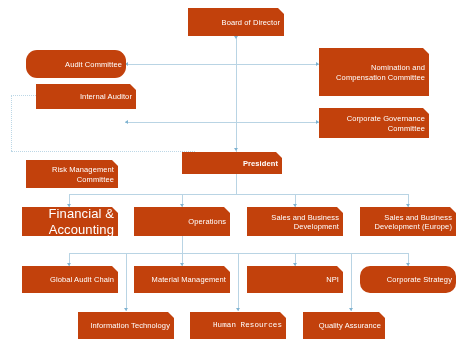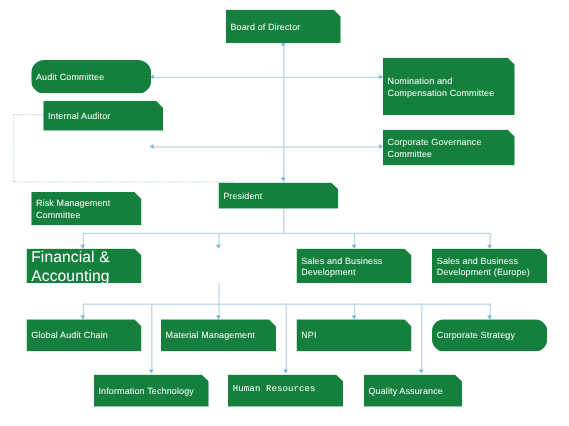--- a/index.html
+++ b/index.html
@@ -15,26 +15,26 @@
     position: relative;
     width: 474px;
     height: 355px;
     background: #ffffff;
     overflow: hidden;
   }
   
   .node {
     position: absolute;
     box-sizing: border-box;
-    background: #15803d;
+    background: #c2410c;
     color: #ffffff;
     display: flex;
     align-items: center;
     justify-content: center;
-    text-align: left;
+    text-align: right;
     line-height: 1.22;
     letter-spacing: 0.1px;
     padding: 1px 4px 0 4px;
     
     clip-path: polygon(0 0, calc(100% - 6px) 0, 100% 6px, 100% 100%, 0 100%);
     -webkit-clip-path: polygon(0 0, calc(100% - 6px) 0, 100% 6px, 100% 100%, 0 100%);
   }
   .node .lbl {
     display: block;
     width: 100%;
@@ -145,26 +145,29 @@
     <span class="lbl">Internal Auditor</span>
   </div>
 
   <div class="node" style="left:26px; top:112px; width:92px; height:28px; font-size:7.5px;margin-top:48px;">
     <span class="lbl">Risk Management Committee</span>
   </div>
   <div class="node" style="left:319px; top:108px; width:110px; height:30px; font-size:7.5px;">
     <span class="lbl">Corporate Governance Committee</span>
   </div>
 
-  <div class="node" style="left:182px; top:152px; width:100px; height:22px; font-size:7.5px;">
+  <div class="node" style="left:182px; top:152px; width:100px; height:22px; font-size:7.5px;font-weight:bold;">
     <span class="lbl">President</span>
   </div>
 
   <div class="node" style="left:22px; top:207px; width:96px; height:29px; font-size:13px;">
     <span class="lbl">Financial &amp; Accounting</span>
+  </div>
+  <div class="node" style="left:134px; top:207px; width:96px; height:29px; font-size:7.5px;">
+    <span class="lbl">Operations</span>
   </div>
   <div class="node" style="left:247px; top:207px; width:96px; height:29px; font-size:7.5px;">
     <span class="lbl">Sales and Business Development</span>
   </div>
   <div class="node" style="left:360px; top:207px; width:96px; height:29px; font-size:7.5px;">
     <span class="lbl">Sales and Business Development (Europe)</span>
   </div>
 
   <div class="node" style="left:22px; top:266px; width:96px; height:27px; font-size:7.5px;">
     <span class="lbl">Global Audit Chain</span>

